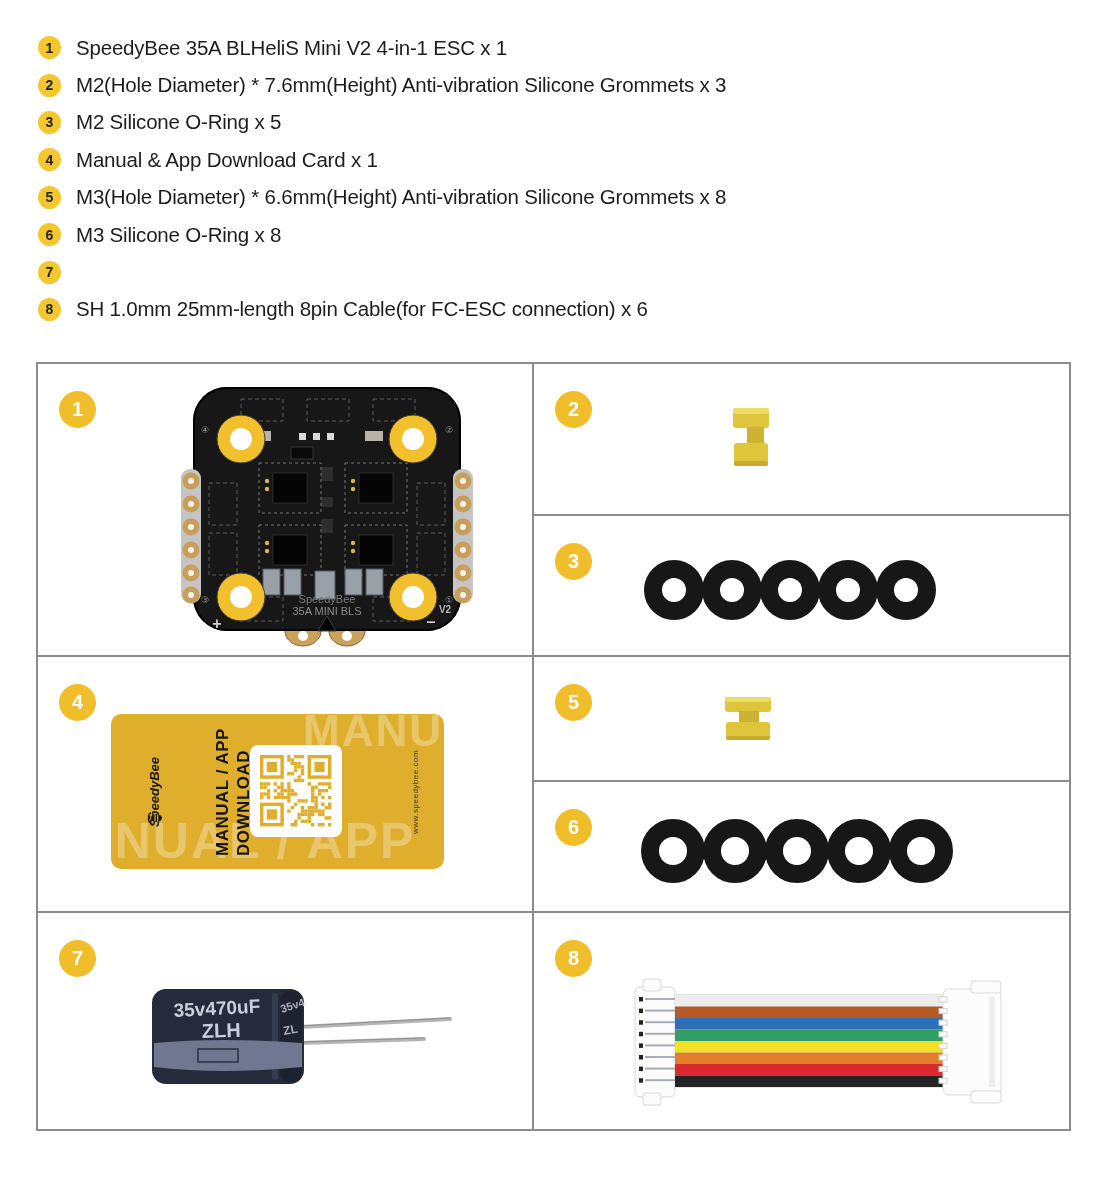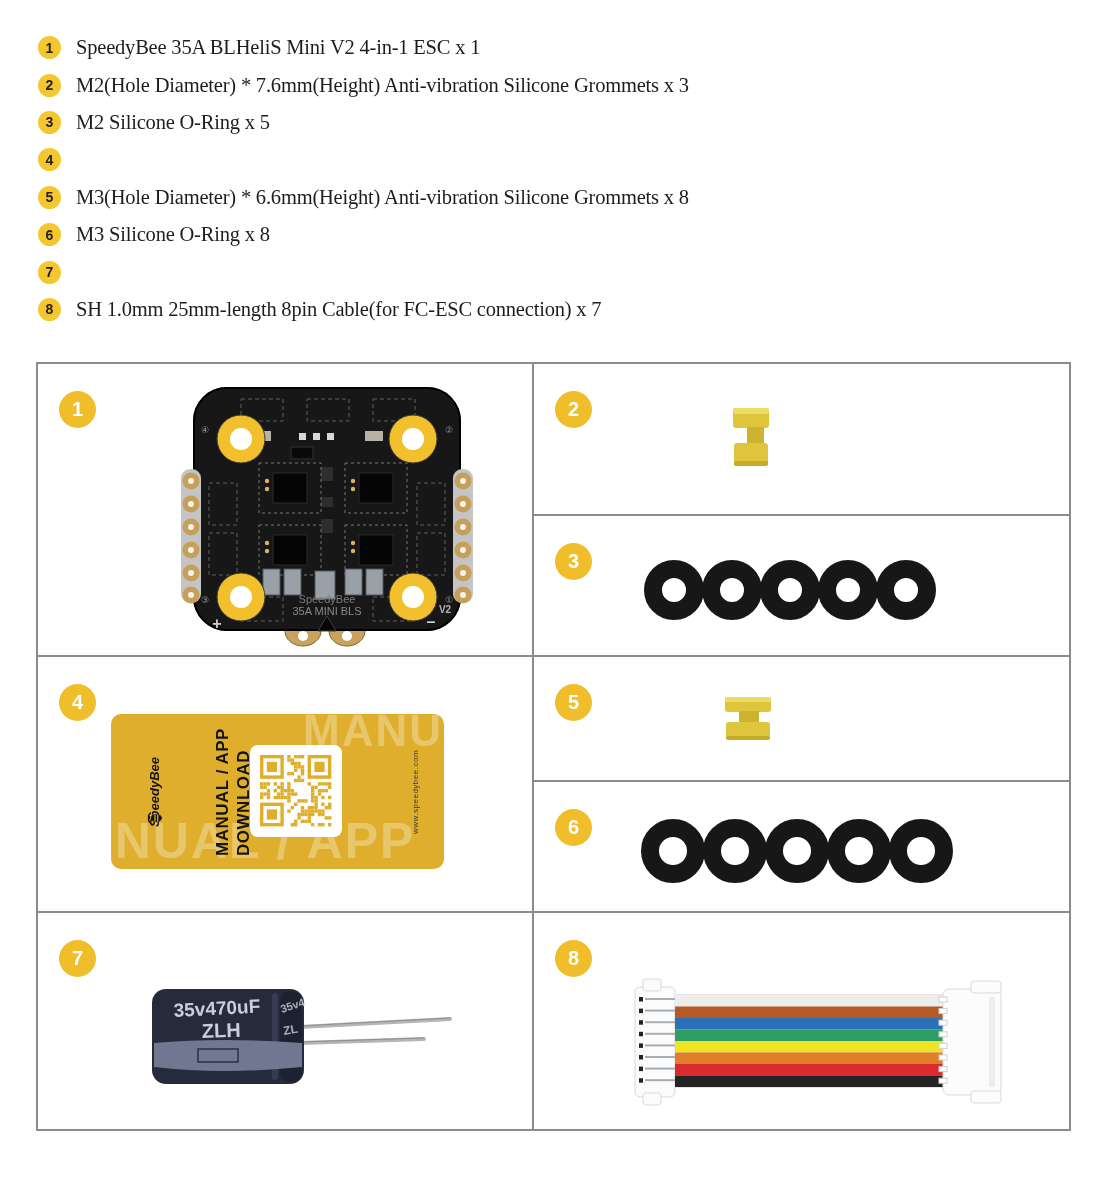--- a/index.html
+++ b/index.html
@@ -4,21 +4,21 @@
 <style>
   html,body{margin:0;padding:0;background:#fff;}
   body{width:1099px;height:1185px;position:relative;font-family:"Liberation Sans",sans-serif;overflow:hidden;}
 
   
   .parts-list{position:absolute;left:38px;top:29px;}
   .list-row{display:flex;align-items:center;height:37.4px;}
   .list-badge{width:23px;height:23px;border-radius:50%;background:#F5C72E;color:#222;
     font-size:14px;font-weight:bold;display:flex;align-items:center;justify-content:center;
     margin-right:15px;flex:0 0 auto;}
-  .list-text{font-size:20.5px;color:#1d1d1d;letter-spacing:-0.2px;white-space:nowrap;font-family:Liberation Serif, serif;}
+  .list-text{font-size:20.5px;color:#1d1d1d;letter-spacing:-0.2px;white-space:nowrap;}
 
   
   .cell{position:absolute;border:2px solid #8C8C8C;background:#fff;box-sizing:border-box;}
   .cell-badge{position:absolute;left:21px;top:27px;width:37px;height:37px;border-radius:50%;
     background:#F0BD2B;color:#fff;font-weight:bold;font-size:20px;
     display:flex;align-items:center;justify-content:center;}
   #cell1{left:36px;top:362px;width:498px;height:295px;}
   #cell2{left:532px;top:362px;width:539px;height:154px;}
   #cell3{left:532px;top:514px;width:539px;height:143px;}
   #cell4{left:36px;top:655px;width:498px;height:258px;}
@@ -53,35 +53,36 @@
   <div class="list-row">
     <div class="list-badge">2</div>
     <div class="list-text">M2(Hole Diameter) * 7.6mm(Height) Anti-vibration Silicone Grommets x 3</div>
   </div>
   <div class="list-row">
     <div class="list-badge">3</div>
     <div class="list-text">M2 Silicone O-Ring x 5</div>
   </div>
   <div class="list-row">
     <div class="list-badge">4</div>
+    <div class="list-text">Manual &amp; App Download Card x 1</div>
   </div>
   <div class="list-row">
     <div class="list-badge">5</div>
     <div class="list-text">M3(Hole Diameter) * 6.6mm(Height) Anti-vibration Silicone Grommets x 8</div>
   </div>
   <div class="list-row">
     <div class="list-badge">6</div>
     <div class="list-text">M3 Silicone O-Ring x 8</div>
   </div>
   <div class="list-row">
     <div class="list-badge">7</div>
   </div>
   <div class="list-row">
     <div class="list-badge">8</div>
-    <div class="list-text">SH 1.0mm 25mm-length 8pin Cable(for FC-ESC connection) x 7</div>
+    <div class="list-text">SH 1.0mm 25mm-length 8pin Cable(for FC-ESC connection) x 6</div>
   </div>
 </div>
 
 <div class="cell" id="cell1">
   <div class="cell-badge">1</div>
   <svg style="left:141px;top:23px" width="296" height="262" viewBox="0 0 296 262">
 
     <g>
       <ellipse cx="124" cy="244" rx="18" ry="15" fill="#C9A35B" stroke="#7a6233"></ellipse>
       <ellipse cx="168" cy="244" rx="18" ry="15" fill="#C9A35B" stroke="#7a6233"></ellipse>

